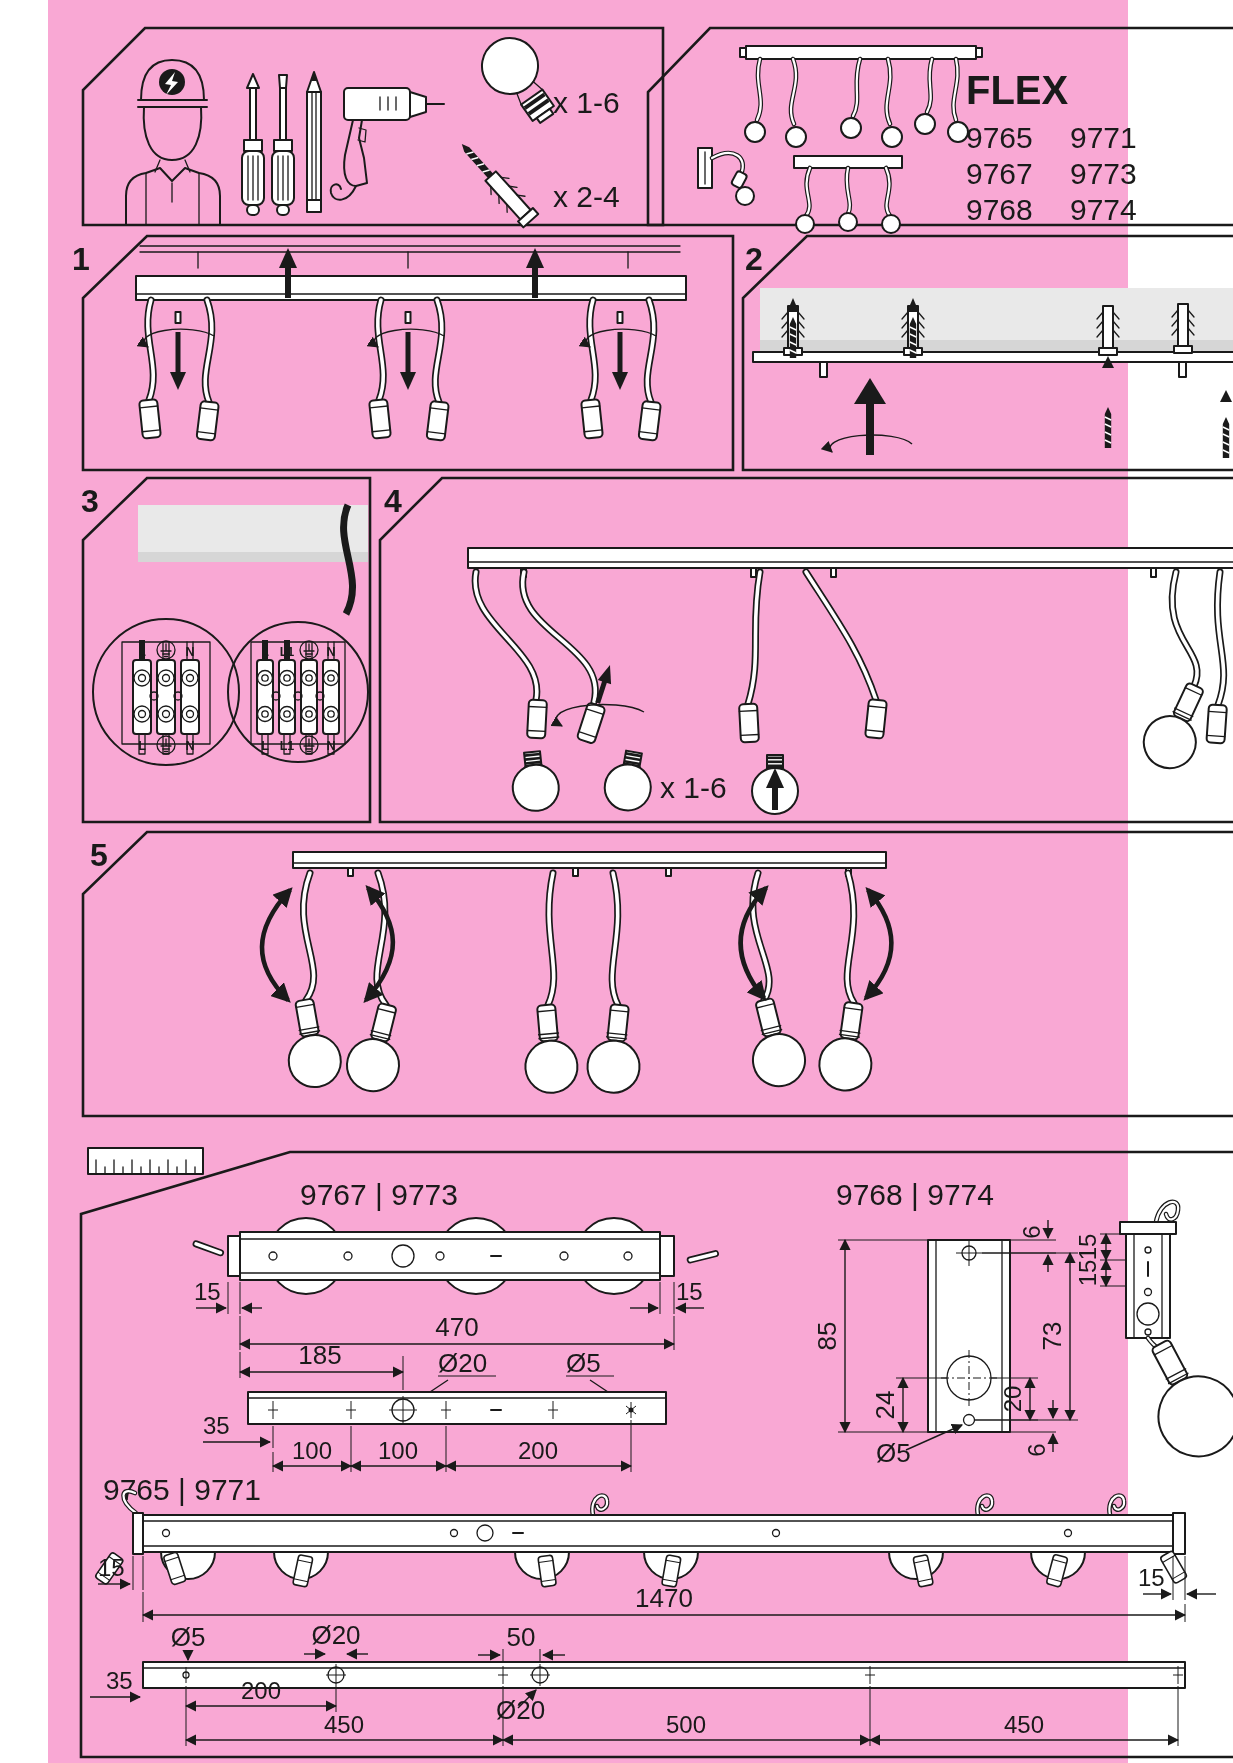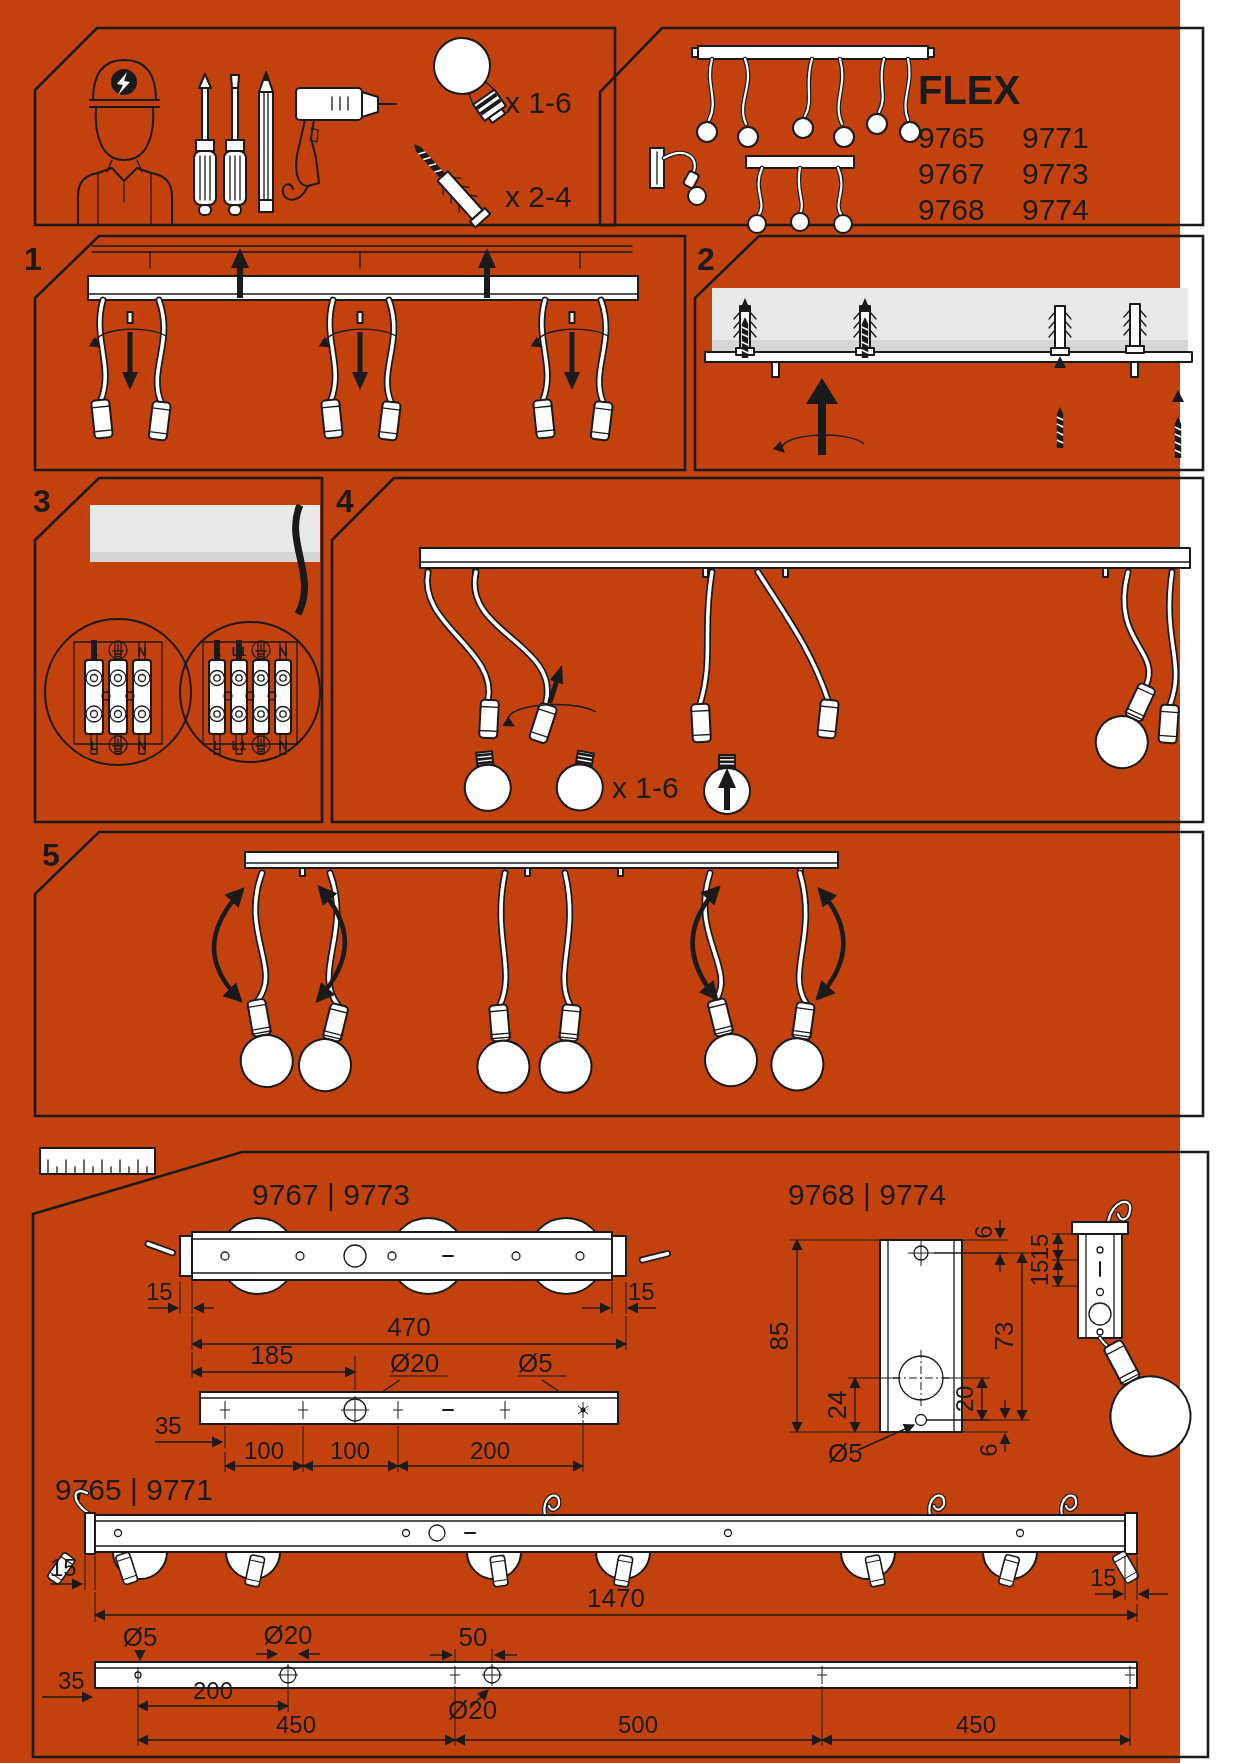--- a/index.html
+++ b/index.html
@@ -1,16 +1,16 @@
 <!DOCTYPE html>
 <html><head>
 <meta charset="utf-8">
 <style>
   html,body{margin:0;padding:0;background:#fff;}
-  #sheet{width:1180px;height:1763px;position:relative;background:#c2410c;}
+  #sheet{width:1080px;height:1763px;position:relative;background:#f9a8d4;margin-left:48px;}
   svg text{font-family:"Liberation Sans","DejaVu Sans",sans-serif;fill:#1a1a1a;}
   .ln{stroke:#1a1a1a;fill:none;stroke-width:2;stroke-linecap:round;stroke-linejoin:round;}
   .lnw{stroke:#1a1a1a;fill:#fff;stroke-width:2;stroke-linecap:round;stroke-linejoin:round;}
   .thin{stroke-width:1.3;}
   .panel{stroke:#1a1a1a;stroke-width:2.6;fill:none;stroke-linejoin:miter;}
   .dim{stroke:#1a1a1a;stroke-width:1.4;fill:none;}
   .ext{stroke:#1a1a1a;stroke-width:1;fill:none;}
   .blk{fill:#1a1a1a;stroke:none;}
   .tube{stroke:#1a1a1a;stroke-width:7;fill:none;stroke-linecap:round;}
   .tubei{stroke:#fff;stroke-width:3.6;fill:none;stroke-linecap:round;}

